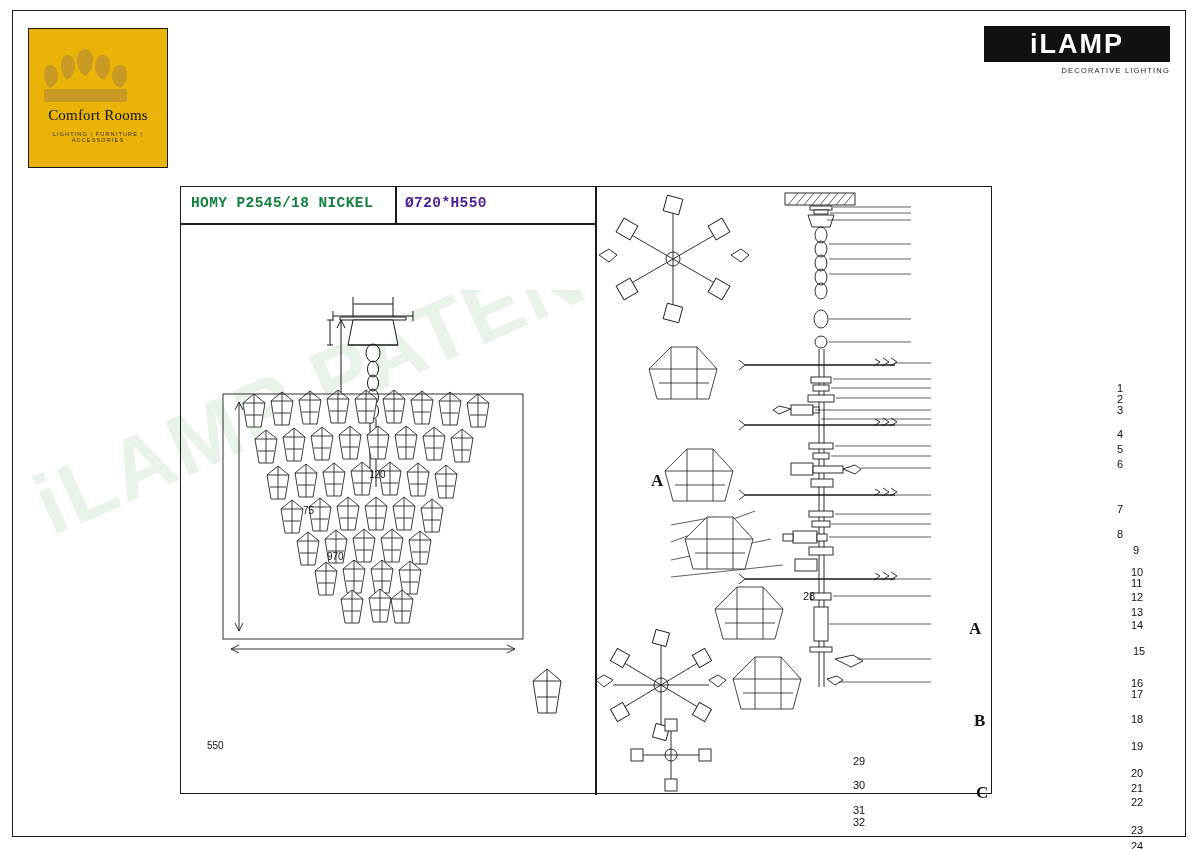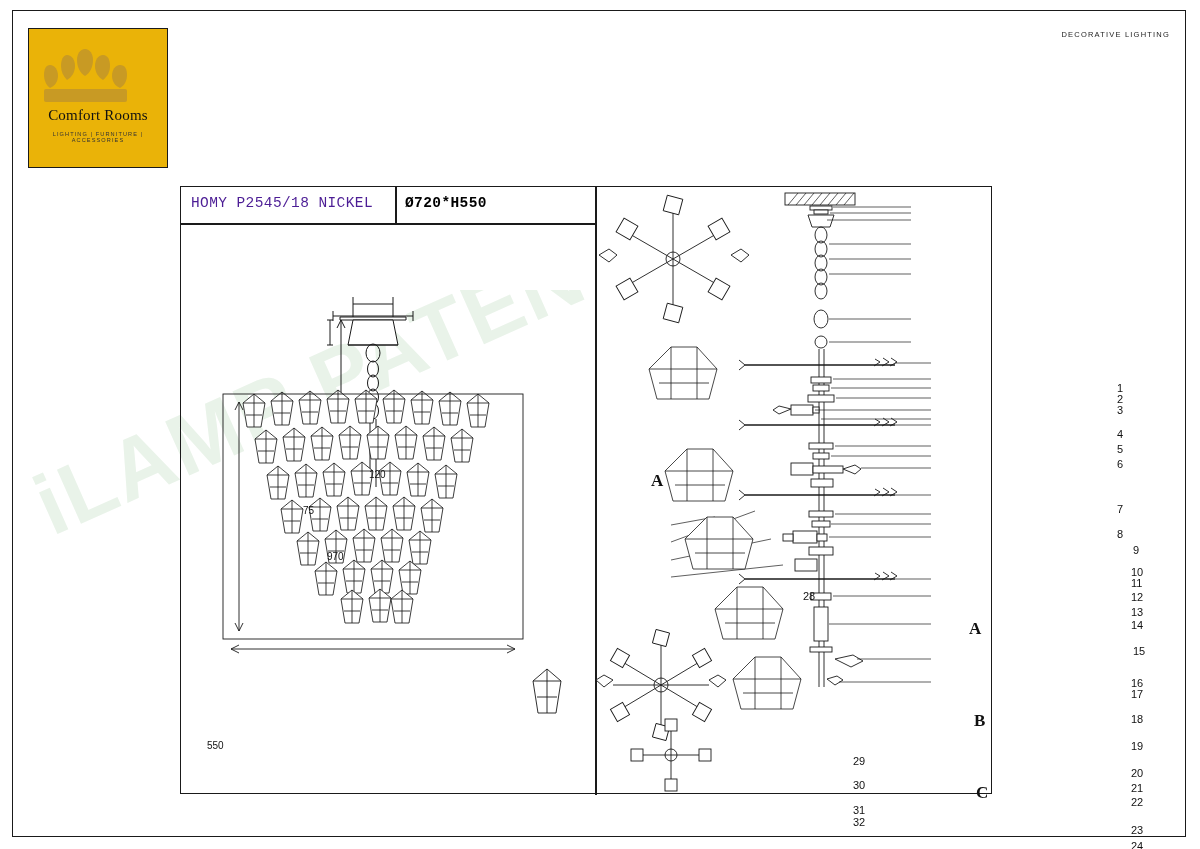--- a/index.html
+++ b/index.html
@@ -167,32 +167,32 @@
     top: 0;
     width: 1.5px;
     height: 36px;
     background: #1a1a1a;
   }
   .model-code {
     position: absolute;
     left: 10px; top: 8px;
     font-family: "Liberation Mono", monospace;
     font-size: 14.5px;
-    font-weight: normal;
+    font-weight: bold;
     letter-spacing: .4px;
-    color: #4c1d95;
+    color: #15803d;
   }
   .model-dim {
     position: absolute;
     left: 224px; top: 8px;
     font-family: "Liberation Mono", monospace;
     font-size: 14.5px;
     font-weight: bold;
     letter-spacing: .4px;
-    color: #000000;
+    color: #4c1d95;
   }
 
   
   .lbl {
     position: absolute;
     font-family: "Liberation Sans", sans-serif;
     font-size: 10px;
     color: #111;
     white-space: nowrap;
   }
@@ -237,20 +237,23 @@
           <path d="M91 20 C96 20 98 24 98 30 C98 35 96 40 91 43 C86 41 83 36 83 31 C83 25 86 20 91 20 Z"></path>
           <rect x="15" y="44" width="83" height="13" rx="2"></rect>
         </g>
       </svg>
     </div>
     <div class="brand-name">Comfort Rooms</div>
     <div class="brand-sub">LIGHTING  |  FURNITURE  |  ACCESSORIES</div>
   </div>
 
   <div class="ilamp-box">
+    <div class="ilamp-bar">
+      <div class="ilamp-word">iLAMP</div>
+    </div>
     <div class="ilamp-sub">DECORATIVE LIGHTING</div>
   </div>
 
 
   <div class="draw-frame">
     <div class="vdiv"></div>
     <div class="hdiv"></div>
     <div class="hdiv-cell"></div>
 
     <div class="model-code">HOMY P2545/18 NICKEL</div>

